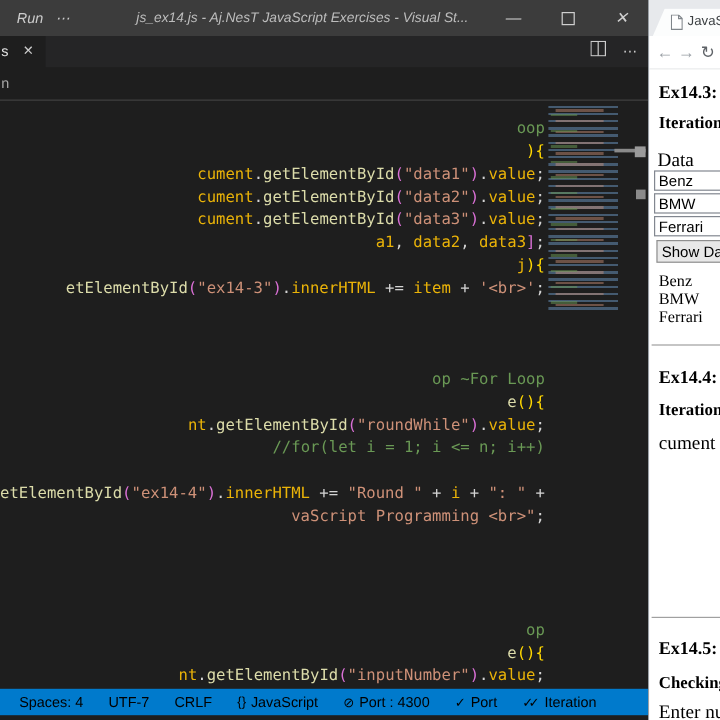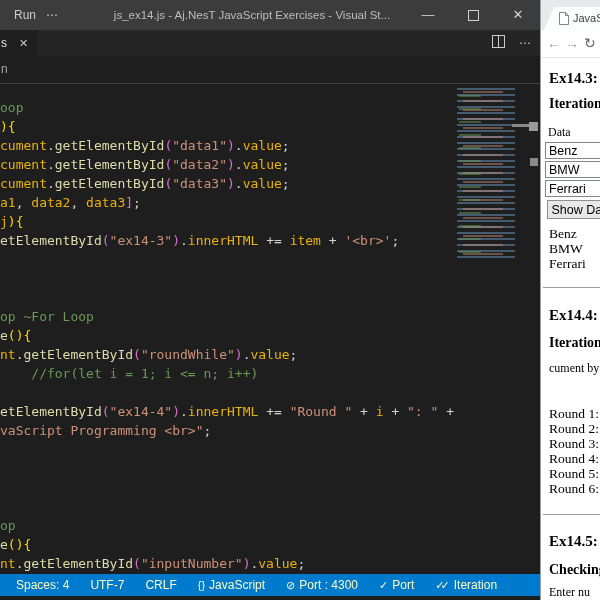--- a/index.html
+++ b/index.html
@@ -1,55 +1,55 @@
 <!DOCTYPE html>
 <html><head>
 <meta charset="utf-8">
 <style>
   html,body{margin:0;padding:0;background:#000;}
   #screen{position:relative;width:600px;height:600px;overflow:hidden;font-family:"Liberation Sans",sans-serif;}
 
   
   #vscode{position:absolute;left:0;top:0;width:540px;height:600px;background:#1e1e1e;}
-  #titlebar{position:absolute;left:0;top:0;width:540px;height:30px;background:#3c3c3c;color:#cccccc;font-size:12px;}
+  #titlebar{position:absolute;left:0;top:0;width:540px;height:30px;background:#3c3c3c;color:#cccccc;font-size:12px;font-style:italic;}
   .menu-item{position:absolute;left:8px;top:0;line-height:30px;padding:0 6px;}
   .menu-more{position:absolute;left:40px;top:0;line-height:30px;padding:0 6px;letter-spacing:1px;}
   #window-title{position:absolute;left:0;right:0;top:0;text-align:center;line-height:30px;font-size:11.5px;color:#bdbdbd;transform:translateX(-18px);white-space:nowrap;}
   .win-btn{position:absolute;top:0;width:44px;text-align:center;line-height:30px;color:#d0d0d0;font-size:13px;}
   #btn-min{right:90px;}
   #btn-max{right:45px;}
   #btn-close{right:0;}
   .max-glyph{display:inline-block;width:9px;height:9px;border:1px solid #d0d0d0;vertical-align:middle;}
 
   #tabbar{position:absolute;left:0;top:30px;width:540px;height:26px;background:#252526;}
   #active-tab{position:absolute;left:0;top:0;width:38px;height:26px;background:#1e1e1e;color:#e8e8e8;font-size:12px;}
   #active-tab .tab-label{position:absolute;left:1px;top:0;line-height:26px;}
   .tab-close{position:absolute;left:19px;top:0;line-height:26px;font-size:11px;color:#cccccc;}
   .tab-actions{position:absolute;right:8px;top:0;height:26px;display:flex;align-items:center;gap:14px;color:#cccccc;}
   .tab-actions .more{font-size:12px;letter-spacing:1px;}
 
   #breadcrumb{position:absolute;left:0;top:56px;width:540px;height:28px;line-height:26px;color:#a9a9a9;font-size:12px;padding-left:1px;box-sizing:border-box;border-bottom:1px solid rgba(130,130,130,0.35);}
 
-  #editor{position:absolute;left:0;top:85px;width:594px;height:493px;background:#1e1e1e;overflow:hidden;}
+  #editor{position:absolute;left:0;top:85px;width:594px;height:493px;background:#1e1e1e;overflow:hidden;text-align:right;}
   #code-lines{position:absolute;left:0;top:13px;font-family:"DejaVu Sans Mono",monospace;font-size:13px;line-height:19px;white-space:pre;}
   .code-line{height:19px;}
   .c-com{color:#6a9955}.c-str{color:#ce9178}.c-var{color:#eab308}.c-fn{color:#dcdcaa}
   .c-pun{color:#d4d4d4}.c-b1{color:#ffd700}.c-b2{color:#da70d6}
 
   #minimap{position:absolute;left:457px;top:3px;width:62px;height:172px;}
   .mm-layer{position:absolute;top:0;bottom:0;}
   .mm-1{left:0;width:58px;background:repeating-linear-gradient(180deg,rgba(100,140,180,0.55) 0 2px,transparent 2px 6px);}
   .mm-2{left:6px;width:40px;background:repeating-linear-gradient(180deg,transparent 0 3px,rgba(206,145,120,0.45) 3px 5px,transparent 5px 9px);}
   .mm-3{left:2px;width:22px;background:repeating-linear-gradient(180deg,transparent 0 7px,rgba(106,153,85,0.5) 7px 9px,transparent 9px 13px);}
   #scroll-line{position:absolute;left:512px;top:39px;width:26px;height:3px;background:#8a8a8a;}
   .scroll-sq{position:absolute;background:#9a9a9a;}
   #sq1{left:529px;top:37px;width:9px;height:9px;}
   #sq2{left:530px;top:73px;width:8px;height:8px;background:#8a8a8a;}
 
-  #statusbar{position:absolute;left:0;top:574px;width:593px;height:22px;background:#007acc;color:#fef9c3;font-size:12px;}
+  #statusbar{position:absolute;left:0;top:574px;width:593px;height:22px;background:#007acc;color:#000000;font-size:12px;}
   #sb-left{position:absolute;left:16px;top:0;height:22px;display:flex;align-items:center;gap:21px;white-space:nowrap;}
   .sb-item{display:inline-flex;align-items:center;gap:4px;}
   .sb-ico{font-size:11px;}
   .sb-ico.dbl{letter-spacing:-4px;margin-right:4px;}
   #sb-right{position:absolute;right:8px;top:0;height:22px;display:flex;align-items:center;gap:16px;}
   #sb-right svg{display:block;}
 
   
   #browser{position:absolute;left:540px;top:0;width:60px;height:600px;background:#ffffff;border-left:1px solid #9aa0a6;box-sizing:border-box;overflow:hidden;}
   #tabstrip{position:absolute;left:0;top:0;width:60px;height:30px;background:#e7e9ec;}
@@ -59,21 +59,21 @@
   #btoolbar{position:absolute;left:0;top:30px;width:60px;height:28px;background:#ffffff;border-bottom:1px solid #e4e6e8;box-sizing:border-box;}
   .nav{position:absolute;top:0;line-height:27px;font-size:14px;color:#9aa0a6;}
   #nav-back{left:6px;}
   #nav-fwd{left:24px;}
   #nav-reload{left:43px;color:#5f6368;font-size:14px;}
 
   #bcontent{position:absolute;left:0;top:58px;width:60px;height:542px;background:#fff;color:#000;font-family:"Liberation Serif",serif;}
   .bc{position:absolute;white-space:nowrap;}
   .h{font-weight:bold;font-size:15px;}
   .sub{font-weight:bold;font-size:14px;}
-  .txt{font-size:12px;}
+  .txt{font-size:16px;}
   .lines{line-height:15px;font-size:13.5px;}
   .binput{position:absolute;left:4px;width:72px;height:15px;border:1px solid #828790;background:#fff;font-family:"Liberation Sans",sans-serif;font-size:12.5px;padding:0 0 0 3px;margin:0;}
   #show-btn{position:absolute;left:6px;top:200px;width:70px;height:19px;background:#e8e8e8;border:1px solid #8f8f8f;font-family:"Liberation Sans",sans-serif;font-size:12.5px;color:#000;padding:0;}
   .bhr{position:absolute;left:2px;width:100px;border:none;border-top:1px solid #a0a0a0;margin:0;}
 </style>
 </head>
 <body>
 
 <div id="screen">
 
@@ -195,28 +195,20 @@
         <div>BMW</div>
         <div>Ferrari</div>
       </div>
 
       <hr class="bhr" style="top:229px;">
 
       <div class="bc h" style="left:8px;top:249px;">Ex14.4: W</div>
       <div class="bc sub" style="left:8px;top:277px;">Iteration</div>
       <div class="bc txt" style="left:8px;top:303px;">cument by</div>
 
-      <div class="bc lines" style="left:8px;top:348px;">
-        <div>Round 1:</div>
-        <div>Round 2:</div>
-        <div>Round 3:</div>
-        <div>Round 4:</div>
-        <div>Round 5:</div>
-        <div>Round 6:</div>
-      </div>
 
       <hr class="bhr" style="top:456px;">
 
       <div class="bc h" style="left:8px;top:475px;">Ex14.5: W</div>
       <div class="bc sub" style="left:8px;top:504px;">Checking</div>
       <div class="bc txt" style="left:8px;top:527px;">Enter nu</div>
     </div>
   </div>
 
 </div>

